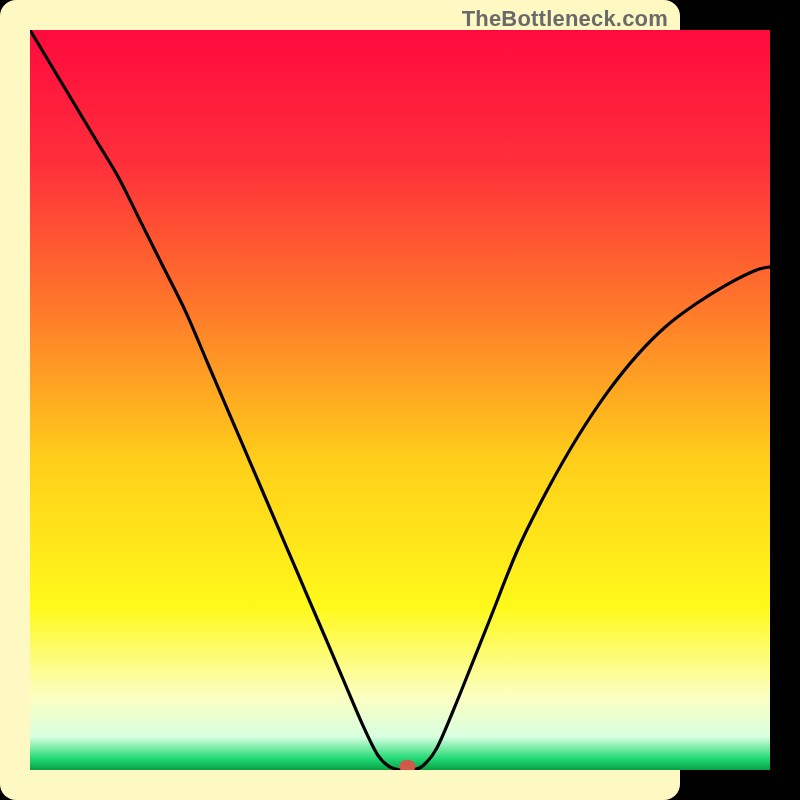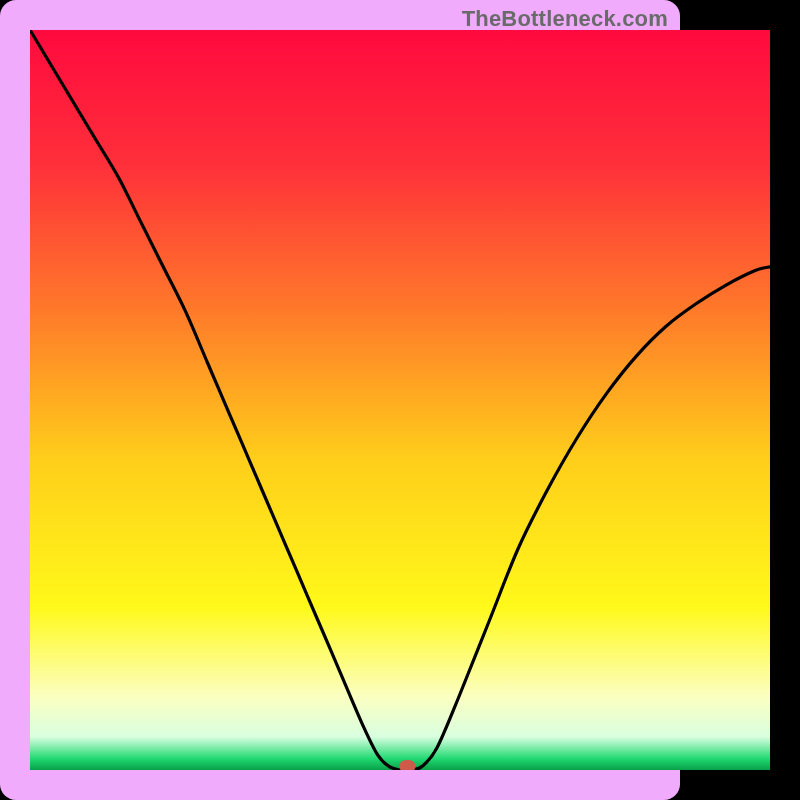--- a/index.html
+++ b/index.html
@@ -7,21 +7,21 @@
     padding: 0;
     width: 800px;
     height: 800px;
     background: #000;
     font-family: Arial, Helvetica, sans-serif;
   }
   .frame {
     position: relative;
     width: 680px;
     height: 800px;
-    background: #f0abfc;
+    background: #fef9c3;
     border-radius: 16px;
   }
   .watermark {
     position: absolute;
     top: 6px;
     right: 12px;
     color: #6a6a6a;
     font-size: 22px;
     font-weight: 600;
     letter-spacing: 0.2px;

